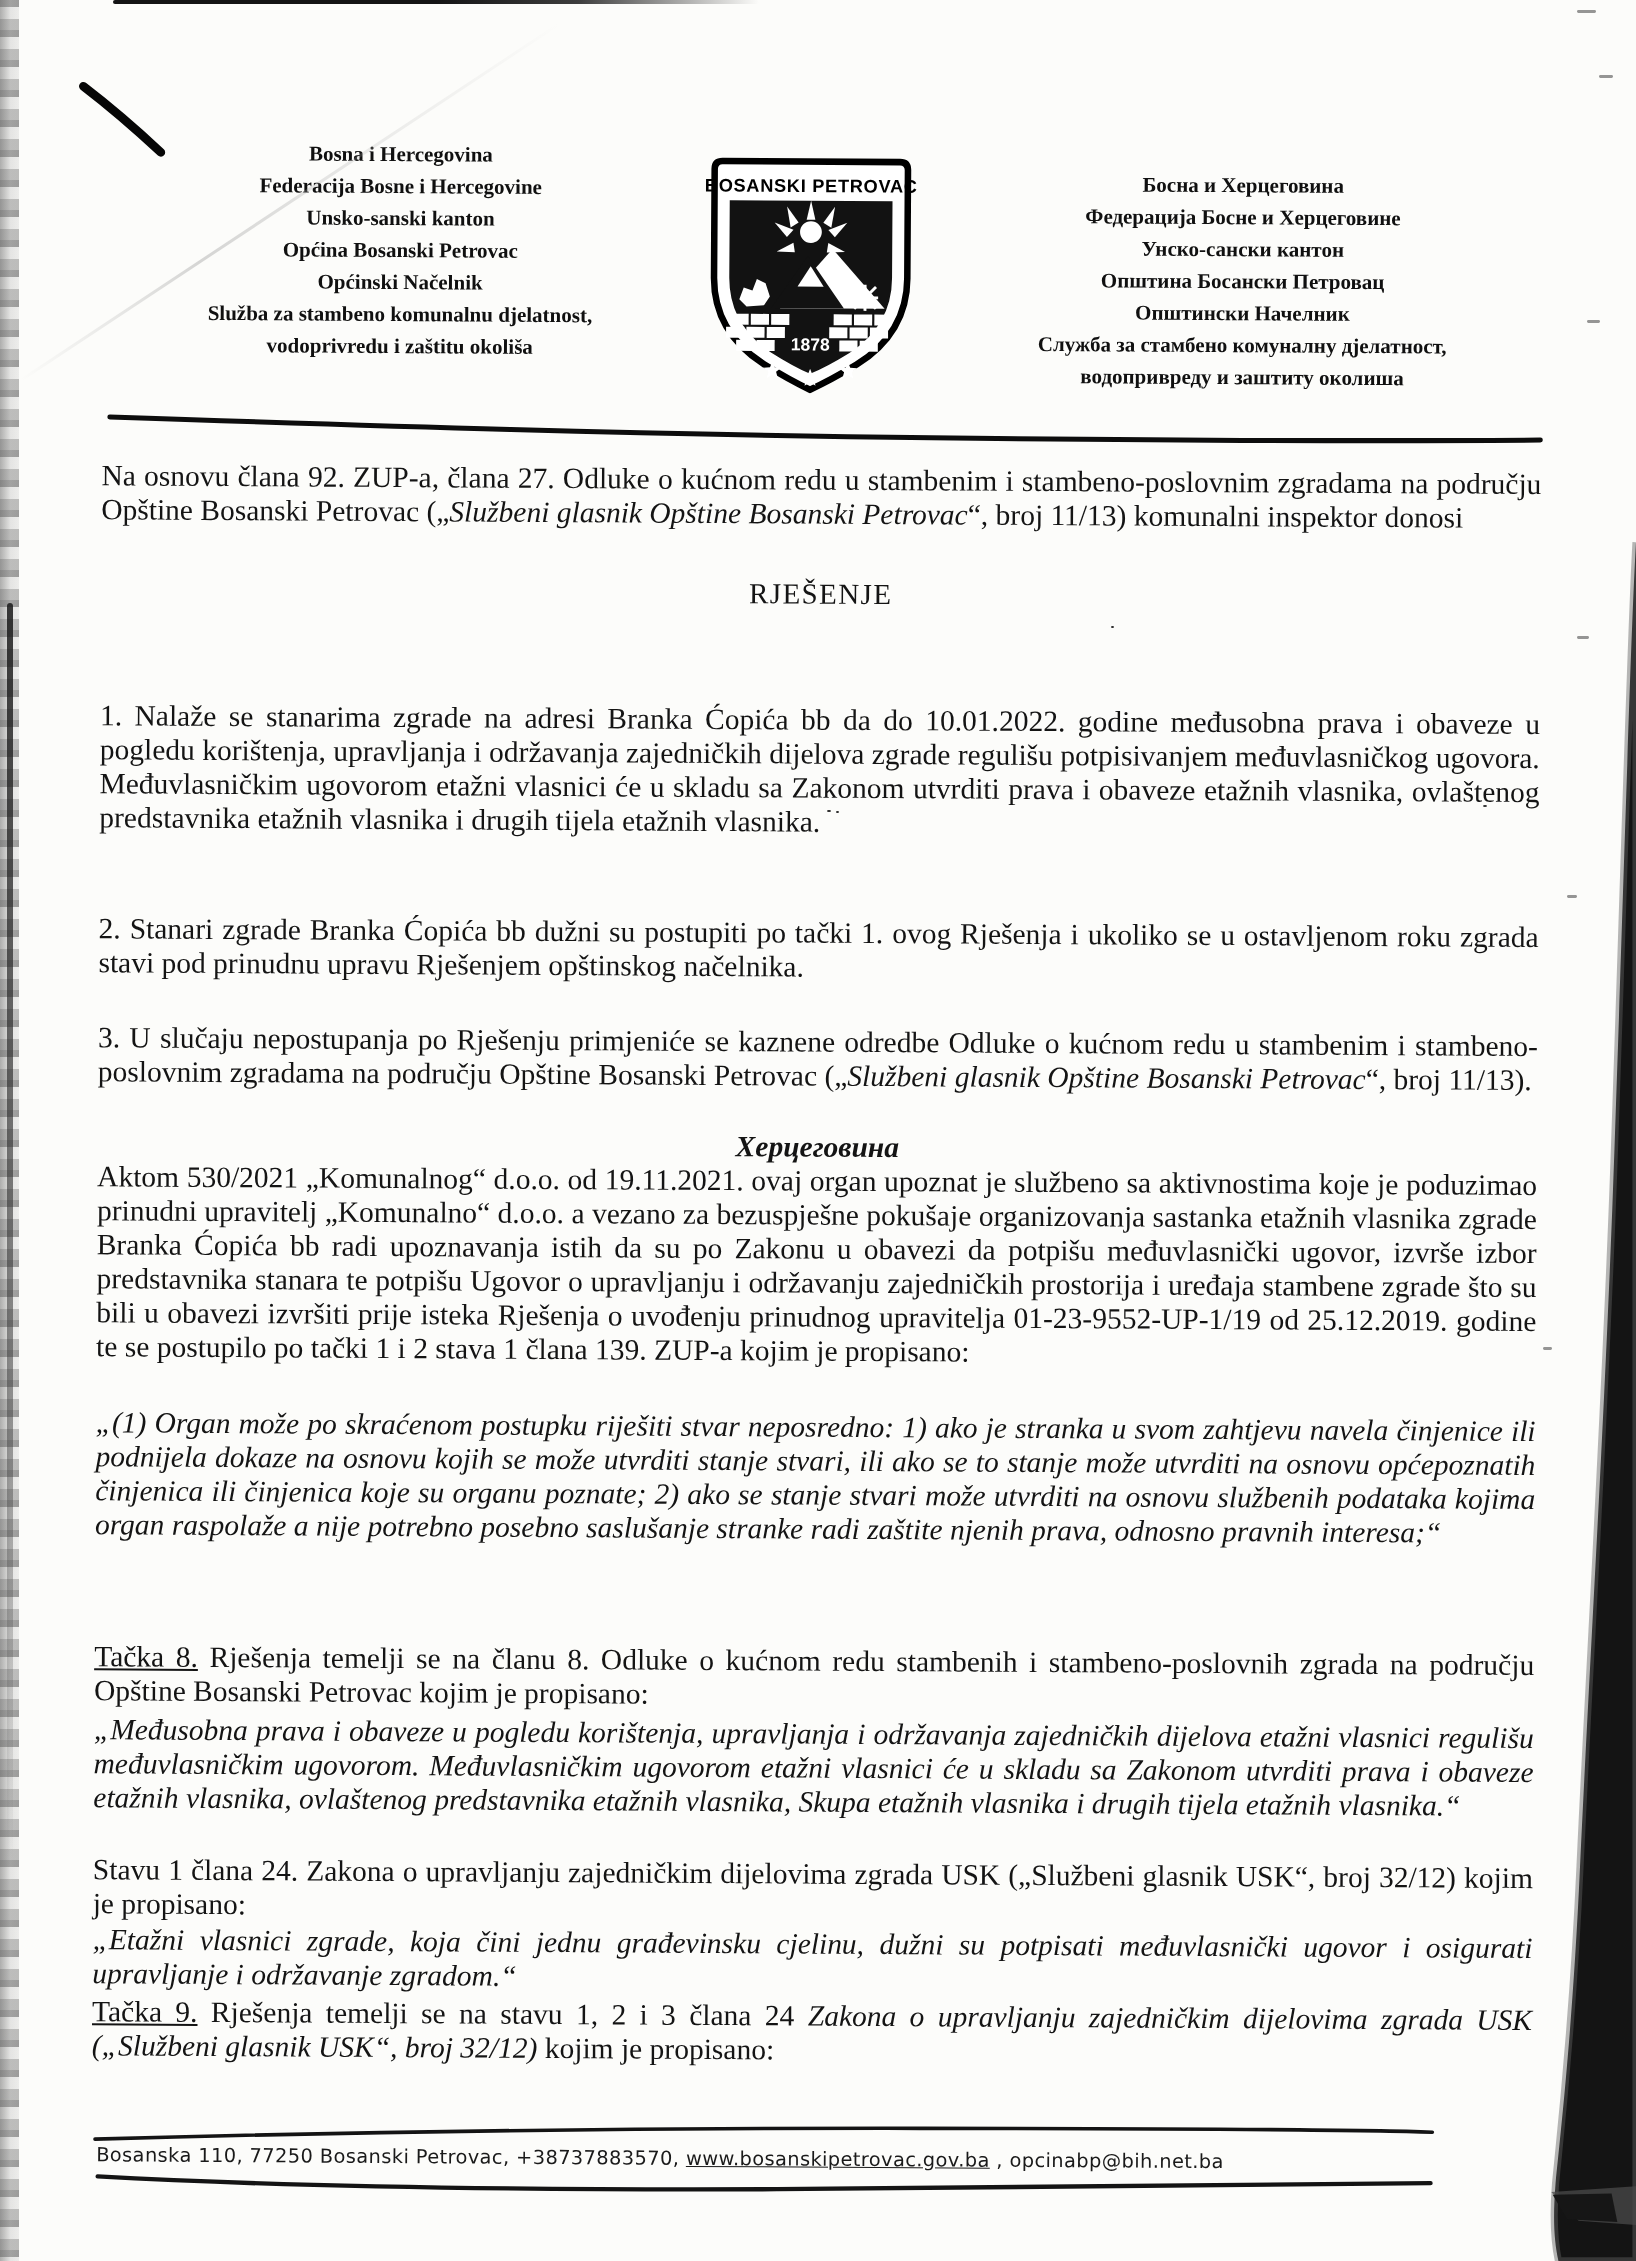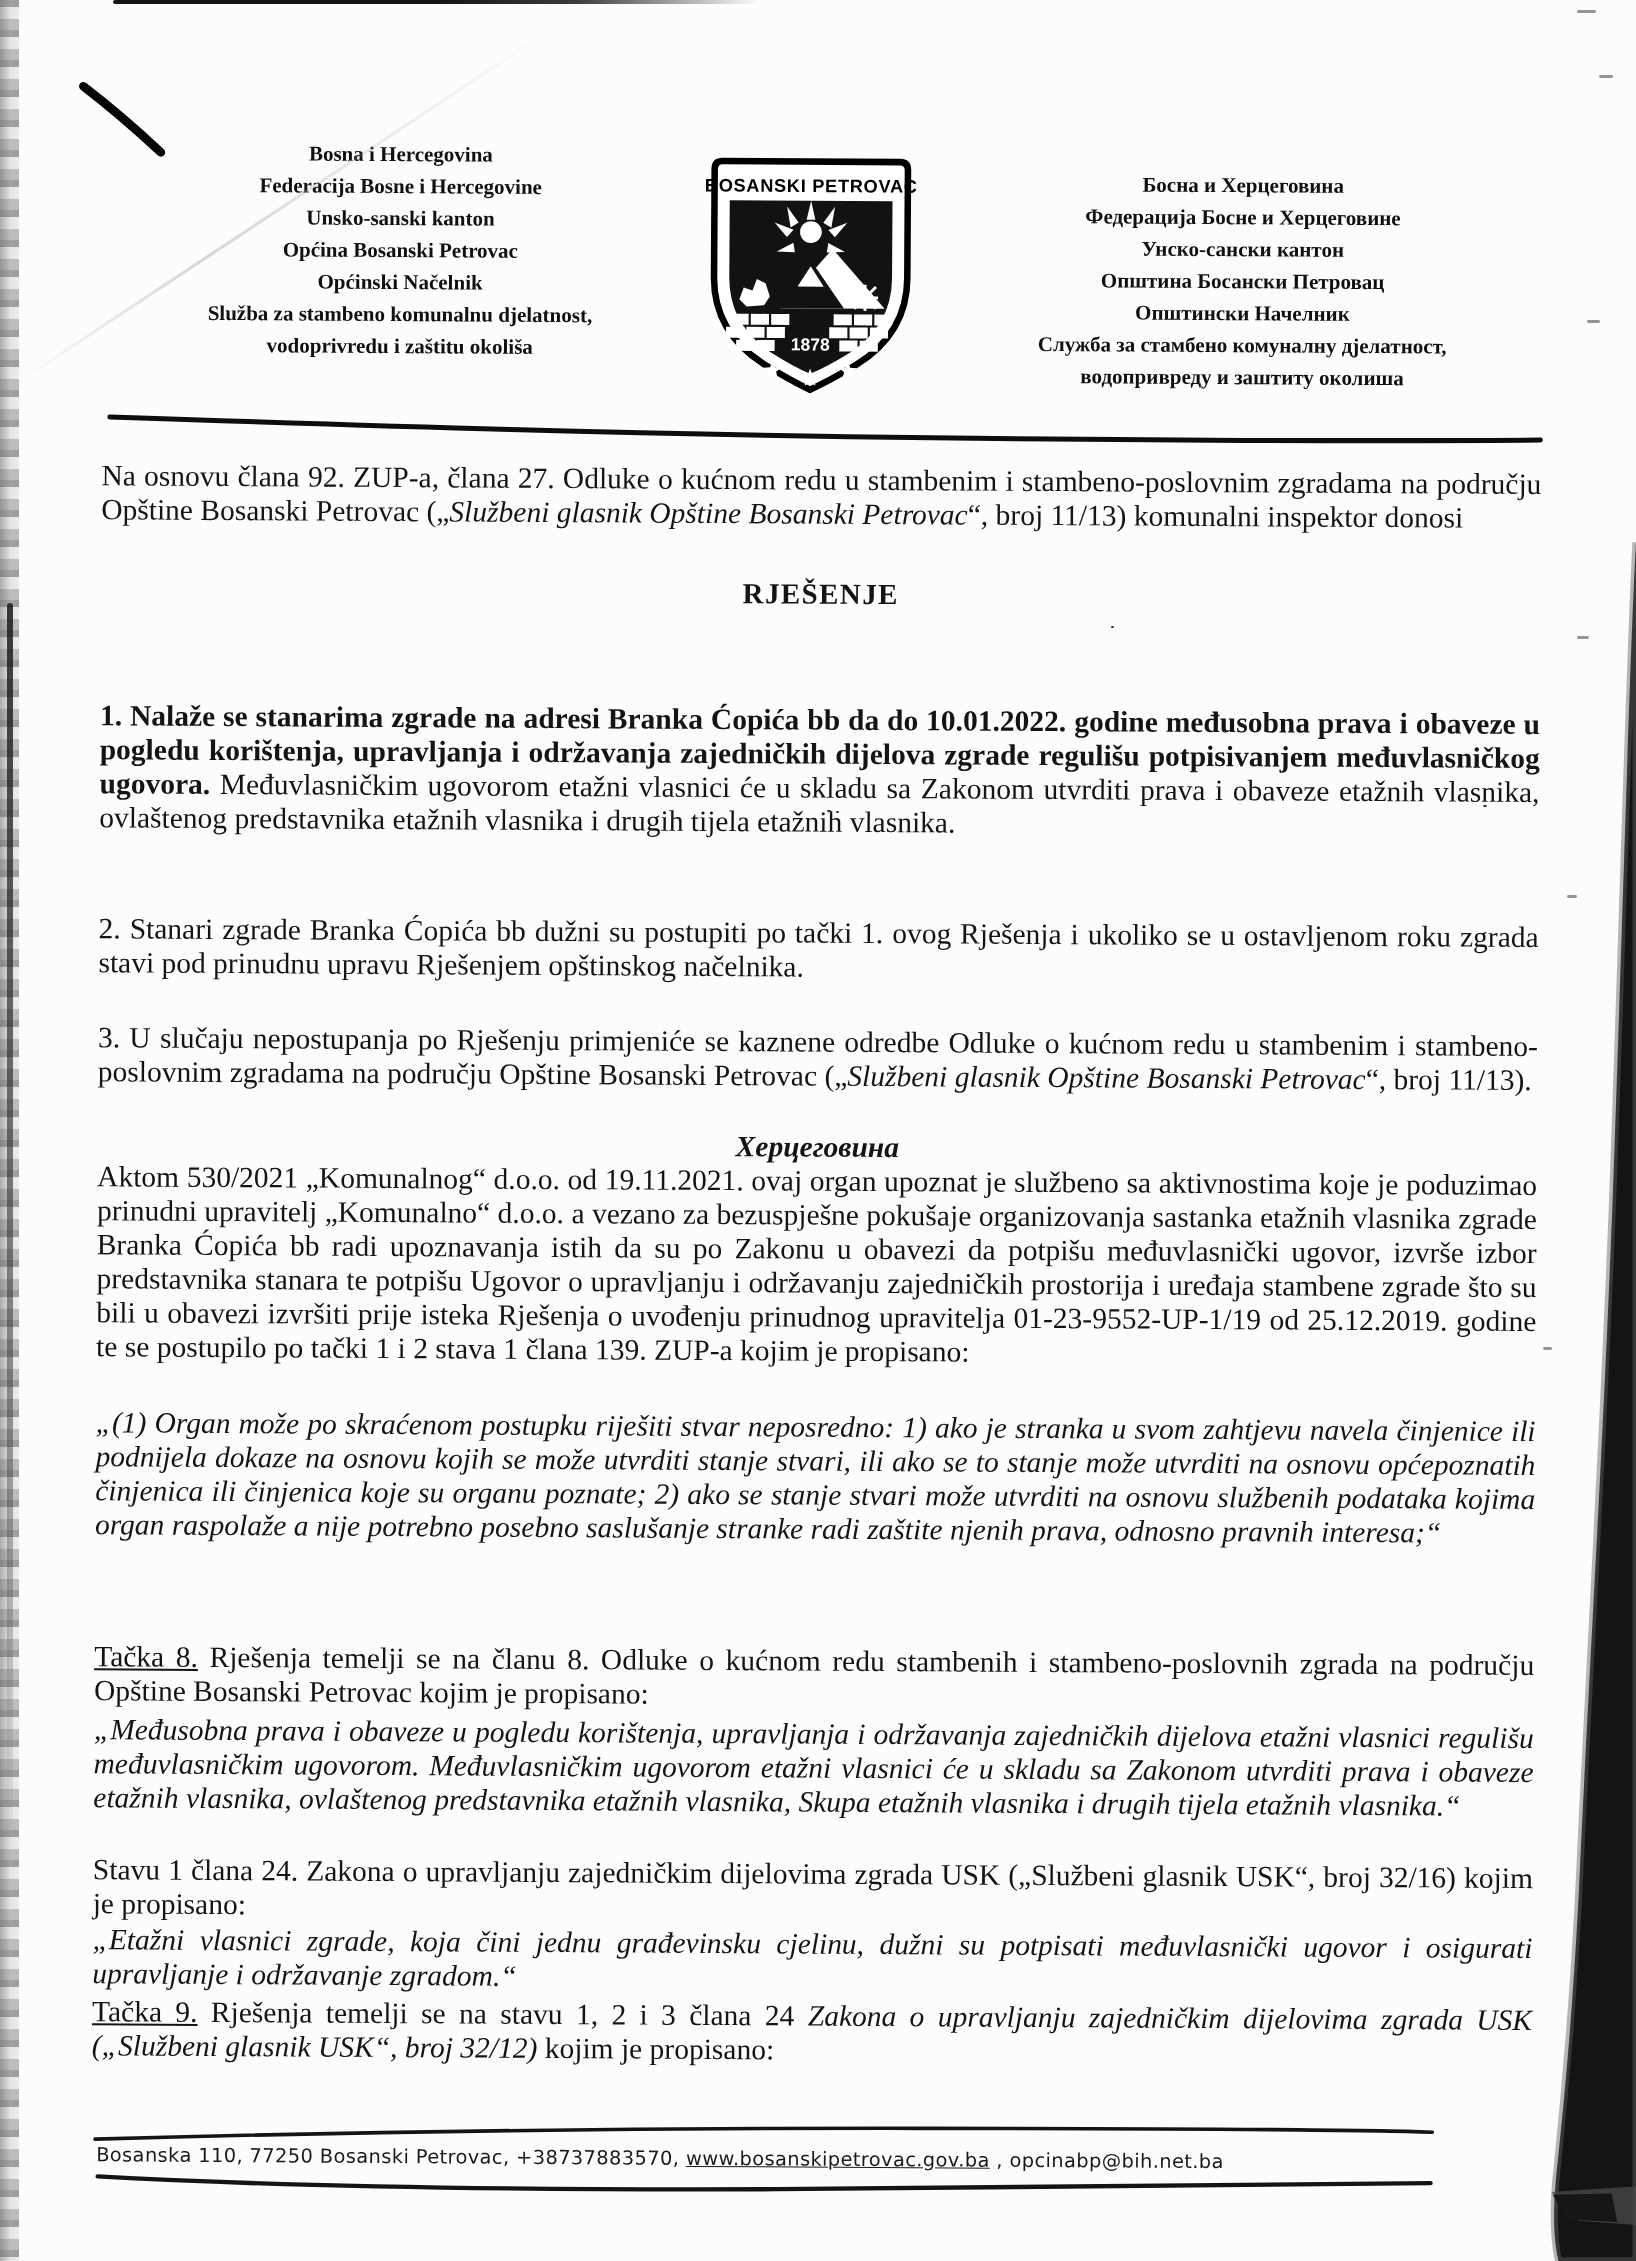--- a/index.html
+++ b/index.html
@@ -13,21 +13,21 @@
   #hdr-right{left:928px;top:162px;width:632px}
   .hline{white-space:nowrap}
   #emblem{position:absolute;left:703px;top:151px;width:218px;height:243px}
   
   .blk{position:absolute;left:104px;width:1440px;font-size:29.5px;line-height:34px;
        text-align:justify;color:#141414}
   .blk.center{text-align:center}
   .title{font-weight:bold;font-size:29px;letter-spacing:1.4px}
   .subtitle{font-weight:bold;font-style:italic;font-size:29.5px}
   .quote{font-style:italic}
-  .b{font-weight:bold}.i{font-style:italic}.u{text-decoration:underline}
+  .b{font-weight:normal}.i{font-style:italic}.u{text-decoration:underline}
   
   #footer-text{position:absolute;left:109px;top:2143px;width:1350px;
                font-family:"DejaVu Sans",sans-serif;font-size:19.4px;letter-spacing:0.4px;color:#1a1a1a;white-space:nowrap}
   
   .art{position:absolute;pointer-events:none}
   #edge-left{left:0;top:0;width:18.7px;height:2261px;
     background:linear-gradient(90deg,rgba(110,110,110,.5),rgba(190,190,190,.18) 55%,rgba(255,255,255,0)),
     repeating-linear-gradient(180deg,rgba(40,40,40,.45) 0 7.2px,rgba(150,150,150,.15) 7.2px 18.7px,rgba(70,70,70,.35) 18.7px 30px)}
   #edge-left2{left:6.5px;top:603px;width:6.5px;height:1257px;border-radius:3.6px;
     background:linear-gradient(180deg,rgba(25,25,25,.85),rgba(60,60,60,.5) 65%,rgba(90,90,90,0))}
@@ -127,21 +127,21 @@
         <div class="blk " style="top: 458px;"><span>Na osnovu člana 92. ZUP-a, člana 27. Odluke o kućnom redu u stambenim i stambeno-poslovnim zgradama na području Opštine Bosanski Petrovac („</span><span class="i">Službeni glasnik Opštine Bosanski Petrovac</span><span>“, broj 11/13) komunalni inspektor donosi</span></div>
         <div class="blk center title" style="top: 572px;"><span class="b">RJEŠENJE</span></div>
         <div class="blk " style="top: 698px;"><span class="b">1. Nalaže se stanarima zgrade na adresi Branka Ćopića bb da do 10.01.2022. godine međusobna prava i obaveze u pogledu korištenja, upravljanja i održavanja zajedničkih dijelova zgrade regulišu potpisivanjem međuvlasničkog ugovora.</span><span> Međuvlasničkim ugovorom etažni vlasnici će u skladu sa Zakonom utvrditi prava i obaveze etažnih vlasnika, ovlaštenog predstavnika etažnih vlasnika i drugih tijela etažnih vlasnika.</span></div>
         <div class="blk " style="top: 911px;"><span>2. Stanari zgrade Branka Ćopića bb dužni su postupiti po tački 1. ovog Rješenja i ukoliko se u ostavljenom roku zgrada stavi pod prinudnu upravu Rješenjem opštinskog načelnika.</span></div>
         <div class="blk " style="top: 1020px;"><span>3. U slučaju nepostupanja po Rješenju primjeniće se kaznene odredbe Odluke o kućnom redu u stambenim i stambeno-poslovnim zgradama na području Opštine Bosanski Petrovac („</span><span class="i">Službeni glasnik Opštine Bosanski Petrovac</span><span>“, broj 11/13).</span></div>
         <div class="blk center subtitle" style="top: 1125px;"><span>Херцеговина</span></div>
         <div class="blk " style="top: 1159px;"><span>Aktom 530/2021 „Komunalnog“ d.o.o. od 19.11.2021. ovaj organ upoznat je službeno sa aktivnostima koje je poduzimao prinudni upravitelj „Komunalno“ d.o.o. a vezano za bezuspješne pokušaje organizovanja sastanka etažnih vlasnika zgrade Branka Ćopića bb radi upoznavanja istih da su po Zakonu u obavezi da potpišu međuvlasnički ugovor, izvrše izbor predstavnika stanara te potpišu Ugovor o upravljanju i održavanju zajedničkih prostorija i uređaja stambene zgrade što su bili u obavezi izvršiti prije isteka Rješenja o uvođenju prinudnog upravitelja 01-23-9552-UP-1/19 od 25.12.2019. godine te se postupilo po tački 1 i 2 stava 1 člana 139.  ZUP-a kojim je propisano:</span></div>
         <div class="blk quote" style="top: 1405px;"><span>„(1) Organ može po skraćenom postupku riješiti stvar neposredno: 1) ako je stranka u svom zahtjevu navela činjenice ili podnijela dokaze na osnovu kojih se može utvrditi stanje stvari, ili ako se to stanje može utvrditi na osnovu općepoznatih činjenica ili činjenica koje su organu poznate; 2) ako se stanje stvari može utvrditi na osnovu službenih podataka kojima organ raspolaže a nije potrebno posebno saslušanje stranke radi zaštite njenih prava, odnosno pravnih interesa;“</span></div>
         <div class="blk " style="top: 1639px;"><span class="u">Tačka 8.</span><span> Rješenja temelji se na članu 8. Odluke o kućnom redu stambenih i stambeno-poslovnih zgrada na području Opštine Bosanski Petrovac kojim je propisano:</span></div>
         <div class="blk quote" style="top: 1712px;"><span>„Međusobna prava i obaveze u pogledu korištenja, upravljanja i održavanja zajedničkih dijelova etažni vlasnici regulišu međuvlasničkim ugovorom. Međuvlasničkim ugovorom etažni vlasnici će u skladu sa Zakonom utvrditi prava i obaveze etažnih vlasnika, ovlaštenog predstavnika etažnih vlasnika, Skupa etažnih vlasnika i drugih tijela etažnih vlasnika.“</span></div>
-        <div class="blk " style="top: 1852px;"><span>Stavu 1 člana 24. Zakona o upravljanju zajedničkim dijelovima zgrada USK („Službeni glasnik USK“, broj 32/16) kojim je propisano:</span></div>
+        <div class="blk " style="top: 1852px;"><span>Stavu 1 člana 24. Zakona o upravljanju zajedničkim dijelovima zgrada USK („Službeni glasnik USK“, broj 32/12) kojim je propisano:</span></div>
         <div class="blk quote" style="top: 1922px;"><span>„Etažni vlasnici zgrade, koja čini jednu građevinsku cjelinu, dužni su potpisati međuvlasnički ugovor i osigurati upravljanje i održavanje zgradom.“</span></div>
         <div class="blk " style="top: 1994px;"><span class="u">Tačka 9.</span><span> Rješenja temelji se na stavu 1, 2 i 3 člana 24 </span><span class="i">Zakona o upravljanju zajedničkim dijelovima zgrada USK („Službeni glasnik USK“, broj 32/12)</span><span> kojim je propisano:</span></div>
       </div>
 
     <div id="footer-text"><span>Bosanska 110, 77250 Bosanski Petrovac, +38737883570, </span><span class="u">www.bosanskipetrovac.gov.ba</span><span> , opcinabp@bih.net.ba</span></div>
   </div>
 
   <div class="art" id="edge-left"></div>
   <div class="art" id="edge-left2"></div>
   <div class="art" id="top-edge"></div>

